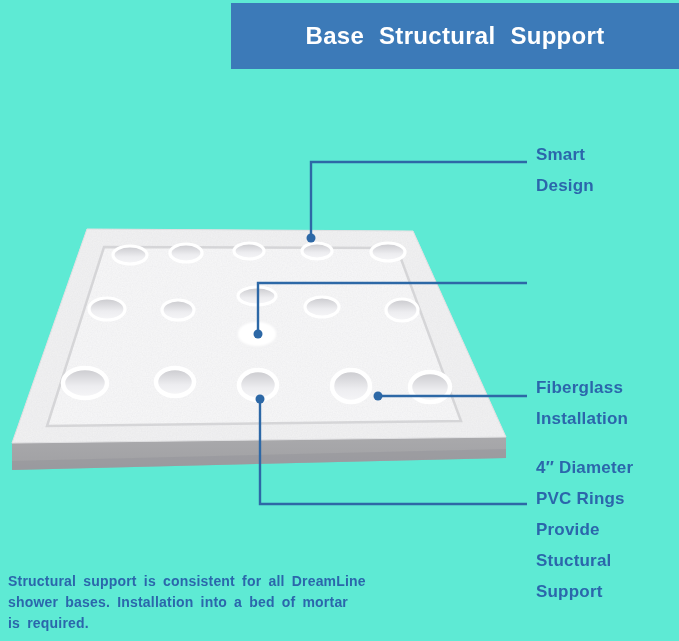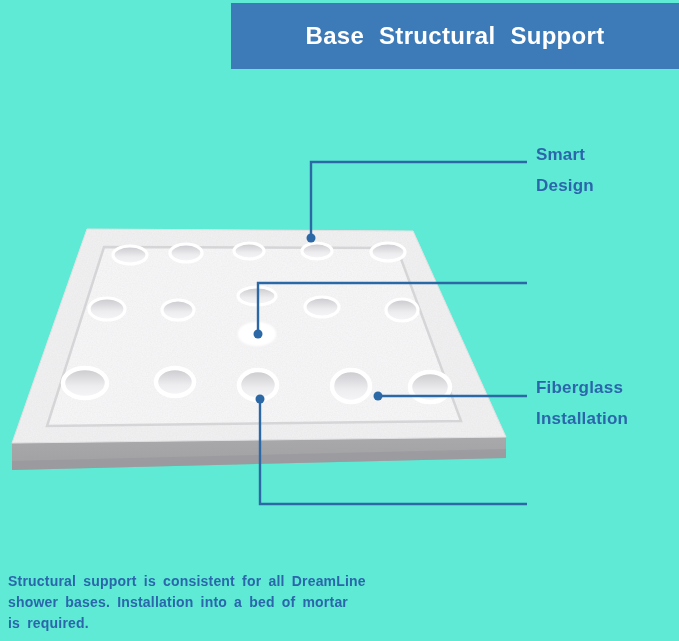--- a/index.html
+++ b/index.html
@@ -109,17 +109,22 @@
         <circle cx="378" cy="396" r="4.5" class="leader-dot"></circle>
         <polyline points="260,399 260,504 527,504" class="leader-line"></polyline>
         <circle cx="260" cy="399" r="4.5" class="leader-dot"></circle>
       </g>
   </svg>
 
   <div class="callout" id="callout-smart">Smart
 Design</div>
   <div class="callout" id="callout-fiberglass">Fiberglass
 Installation</div>
+  <div class="callout" id="callout-pvc">4″ Diameter
+PVC Rings
+Provide
+Stuctural
+Support</div>
 
   <div class="footer-note">Structural support is consistent for all DreamLine
 shower bases. Installation into a bed of mortar
 is required.</div>
 </div>
 
 </body></html>

